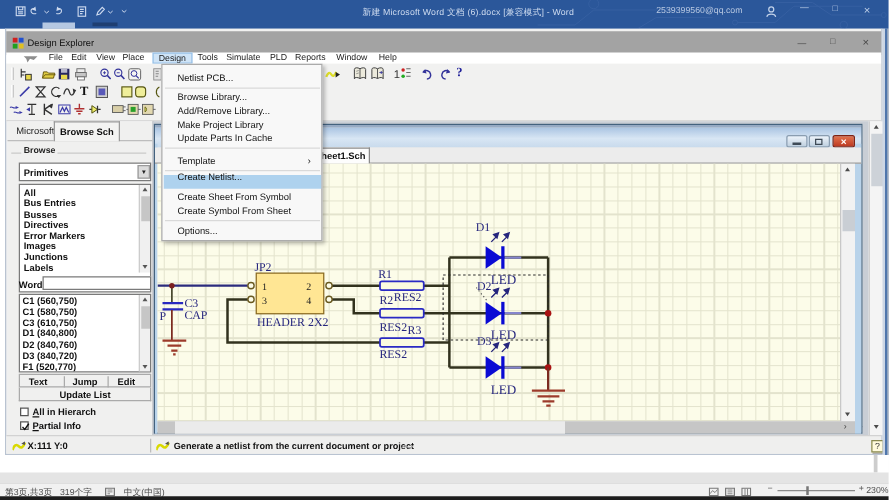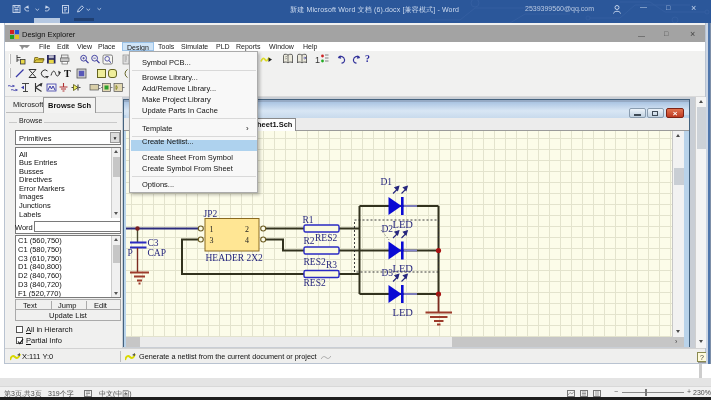--- a/index.html
+++ b/index.html
@@ -19,21 +19,21 @@
 #sbar{left:0;top:325px;width:700px;height:15px;background:#efefee;border-top:1px solid #d2d2d2}
 
 #wpage{left:0;top:364px;width:711px;height:14px;background:#ffffff}
 #wgray{left:0;top:378px;width:711px;height:8px;background:#e4e4e4}
 #wsb{left:0;top:386px;width:711px;height:11px;background:#f1f1f1;border-top:1px solid #d8d8d8;font-size:7px;color:#4a4a4a}
 #tbar{left:0;top:397px;width:711px;height:3px;background:#1d1d1d}
 
 #redge1{left:706px;top:23px;width:2px;height:341px;background:#ccd6e4}
 #redge2{left:708px;top:23px;width:2px;height:341px;background:#4f76ac}
 #redge3{left:710px;top:23px;width:1px;height:341px;background:#7d8fa8}
-.b{font-weight:normal}
+.b{font-weight:bold}
 </style></head>
 <body>
 <div id="stage">
 
 <div class="a" id="wtb">
 <svg class="a" style="left:420px;top:0" width="291" height="23">
 <g stroke="#3f67a8" stroke-width="0.8" fill="none" opacity="0.55">
 <path d="M10,20 L40,20 L55,8 L120,8"></path>
           <circle cx="122" cy="8" r="2"></circle>
 <path d="M60,23 L90,23 L105,14 L150,14"></path>
@@ -449,21 +449,21 @@
   </div>
 
   <div class="a" style="left:2px;top:237px;width:558px;height:10px;background:#c6c6c6">
     <span class="a" style="left:16px;top:1px;font-size:7px;color:#444">‹</span>
     <div class="a" style="left:14px;top:0;width:312px;height:10px;background:#ebebeb"></div>
     <span class="a" style="left:549px;top:1px;font-size:7px;color:#444">›</span>
   </div>
 </div>
 
 <div class="a" id="dmenu" style="left:129px;top:51px;width:129px;height:142px;background:#f8f8f8;border:1px solid #ababab;box-shadow:2px 2px 3px rgba(0,0,0,.25);font-size:7.5px;color:#141414">
-  <span class="a" style="left:12px;top:6px">Symbol PCB...</span>
+  <span class="a" style="left:12px;top:6px">Netlist PCB...</span>
   <div class="a" style="left:2px;top:18px;width:124px;height:1px;background:#d9d9d9"></div>
   <span class="a" style="left:12px;top:21px">Browse Library...</span>
   <span class="a" style="left:12px;top:32px">Add/Remove Library...</span>
   <span class="a" style="left:12px;top:43px">Make Project Library</span>
   <span class="a" style="left:12px;top:54px">Update Parts In Cache</span>
   <div class="a" style="left:2px;top:66px;width:124px;height:1px;background:#d9d9d9"></div>
   <span class="a" style="left:12px;top:72px">Template</span>
   <span class="a" style="left:116px;top:72px;font-size:8px">›</span>
   <div class="a" style="left:2px;top:84px;width:124px;height:1px;background:#d9d9d9"></div>
   <div class="a" style="left:1px;top:88px;width:126px;height:10.5px;background:#aed2ee"></div>

